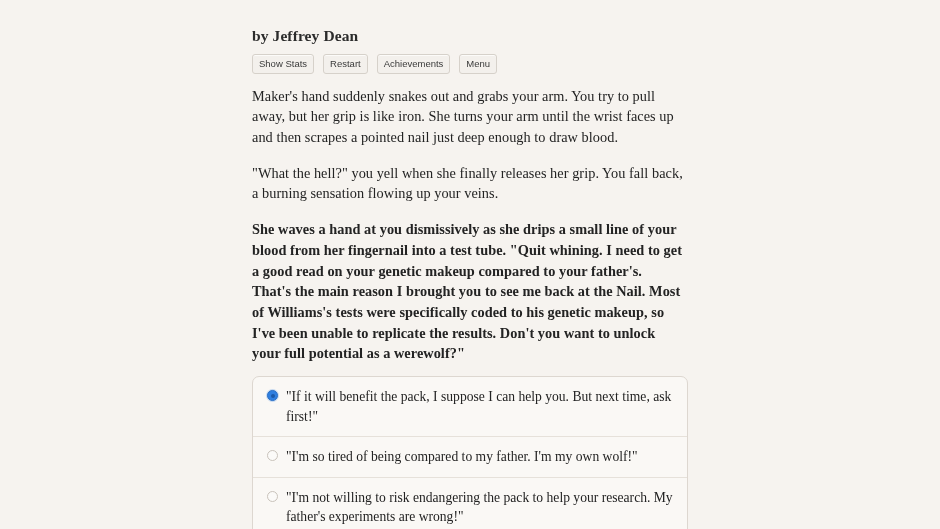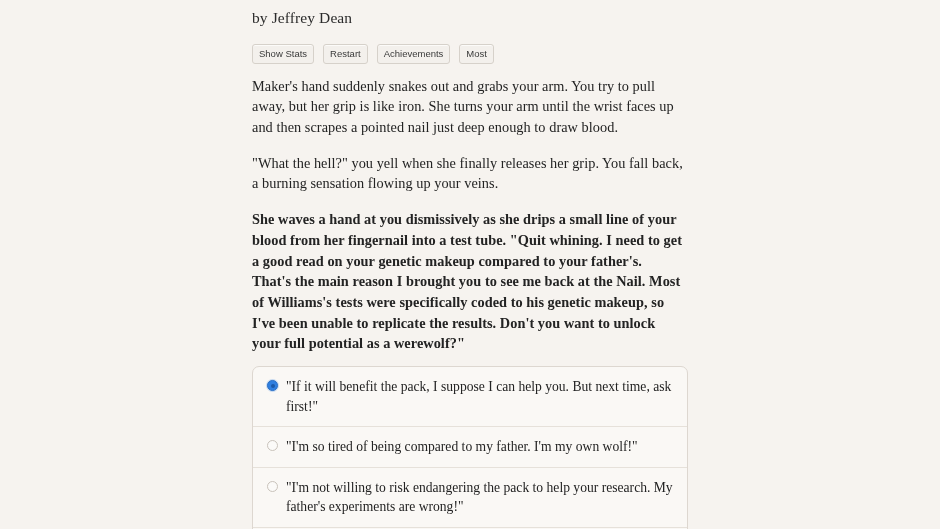--- a/index.html
+++ b/index.html
@@ -24,31 +24,31 @@
 
   #content {
     position: absolute;
     left: 252px;
     top: 0px;
     width: 436px;
   }
 
   .byline {
     font-size: 15.5px;
-    font-weight: normal;
+    font-weight: bold;
     color: #2b2b2b;
     margin: 0;
-    padding-top: 8px;
+    padding-top: 26px;
     line-height: 1.3;
     letter-spacing: .1px;
   }
 
   
   .toolbar {
-    margin-top: 16px;
+    margin-top: 8px;
     display: flex;
     gap: 9px;
     align-items: center;
   }
   .tb-btn {
     font-family: "Liberation Sans", sans-serif;
     font-size: 9.5px;
     line-height: 1;
     color: #3a3a3a;
     background: #f3f0ec;
@@ -129,21 +129,21 @@
 
 <div id="stage">
   <div id="content">
 
     <p class="byline">by Jeffrey Dean</p>
 
     <div class="toolbar">
       <button class="tb-btn">Show Stats</button>
       <button class="tb-btn">Restart</button>
       <button class="tb-btn">Achievements</button>
-      <button class="tb-btn">Most</button>
+      <button class="tb-btn">Menu</button>
     </div>
 
     <div class="story">
       <p>Maker's hand suddenly snakes out and grabs your arm. You try to pull away, but her grip is like iron. She turns your arm until the wrist faces up and then scrapes a pointed nail just deep enough to draw blood.</p>
       <p>"What the hell?" you yell when she finally releases her grip. You fall back, a burning sensation flowing up your veins.</p>
       <p>She waves a hand at you dismissively as she drips a small line of your blood from her fingernail into a test tube. "Quit whining. I need to get a good read on your genetic makeup compared to your father's. That's the main reason I brought you to see me back at the Nail. Most of Williams's tests were specifically coded to his genetic makeup, so I've been unable to replicate the results. Don't you want to unlock your full potential as a werewolf?"</p>
     </div>
 
     <div class="choices">
 

